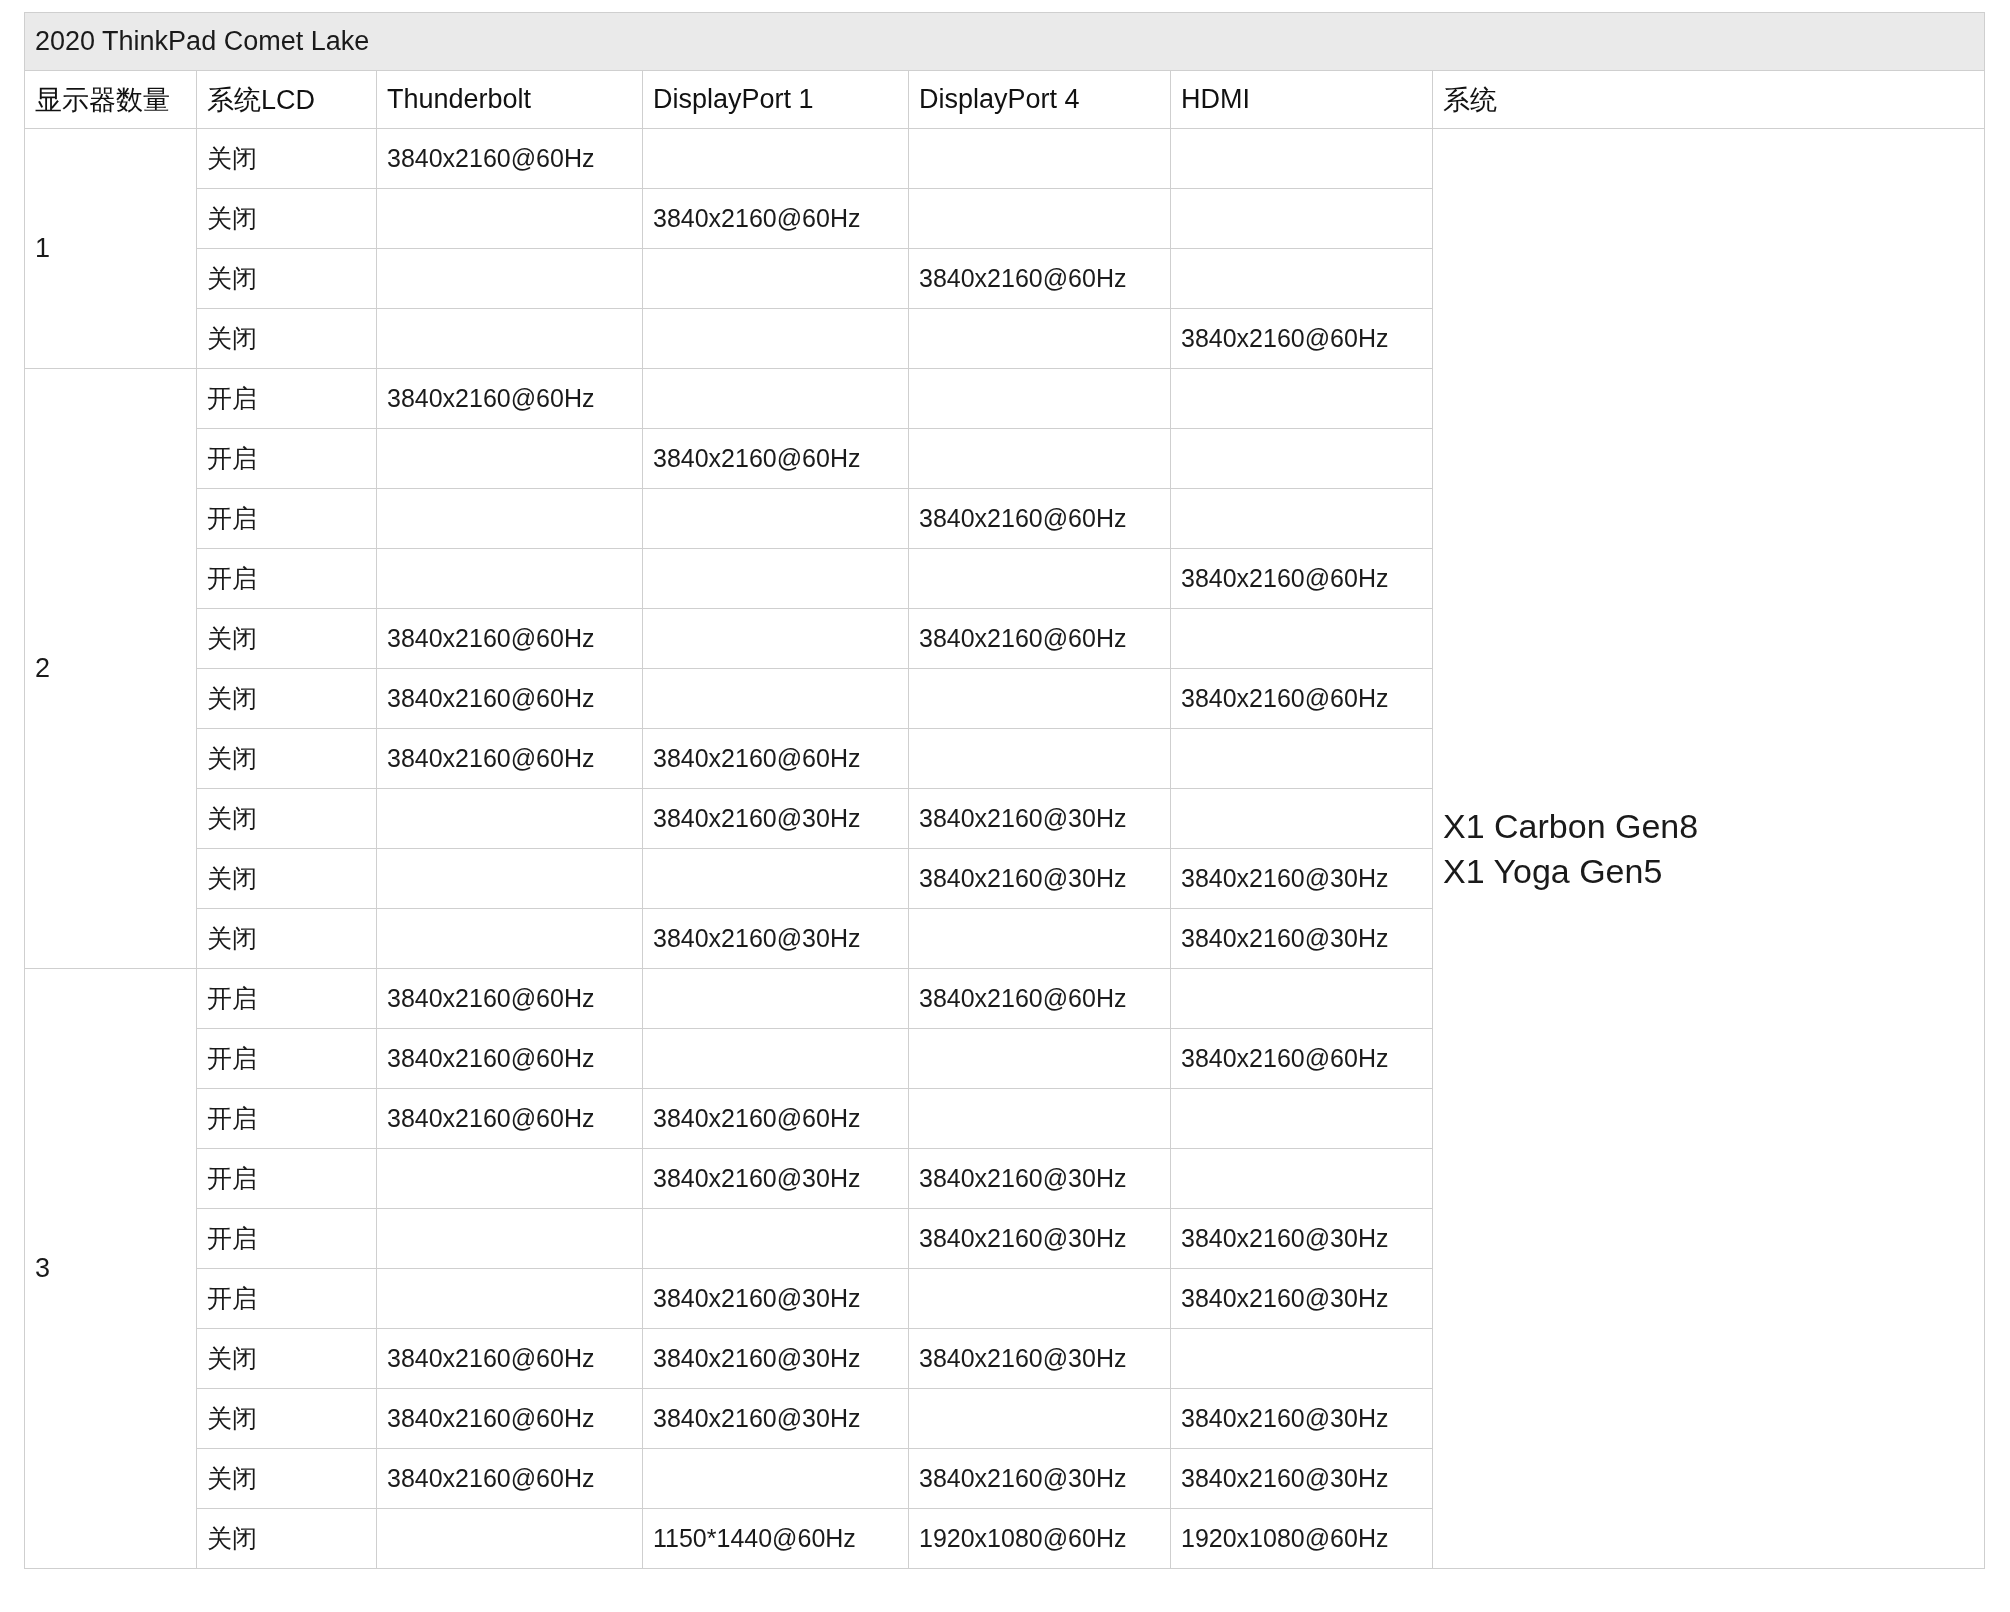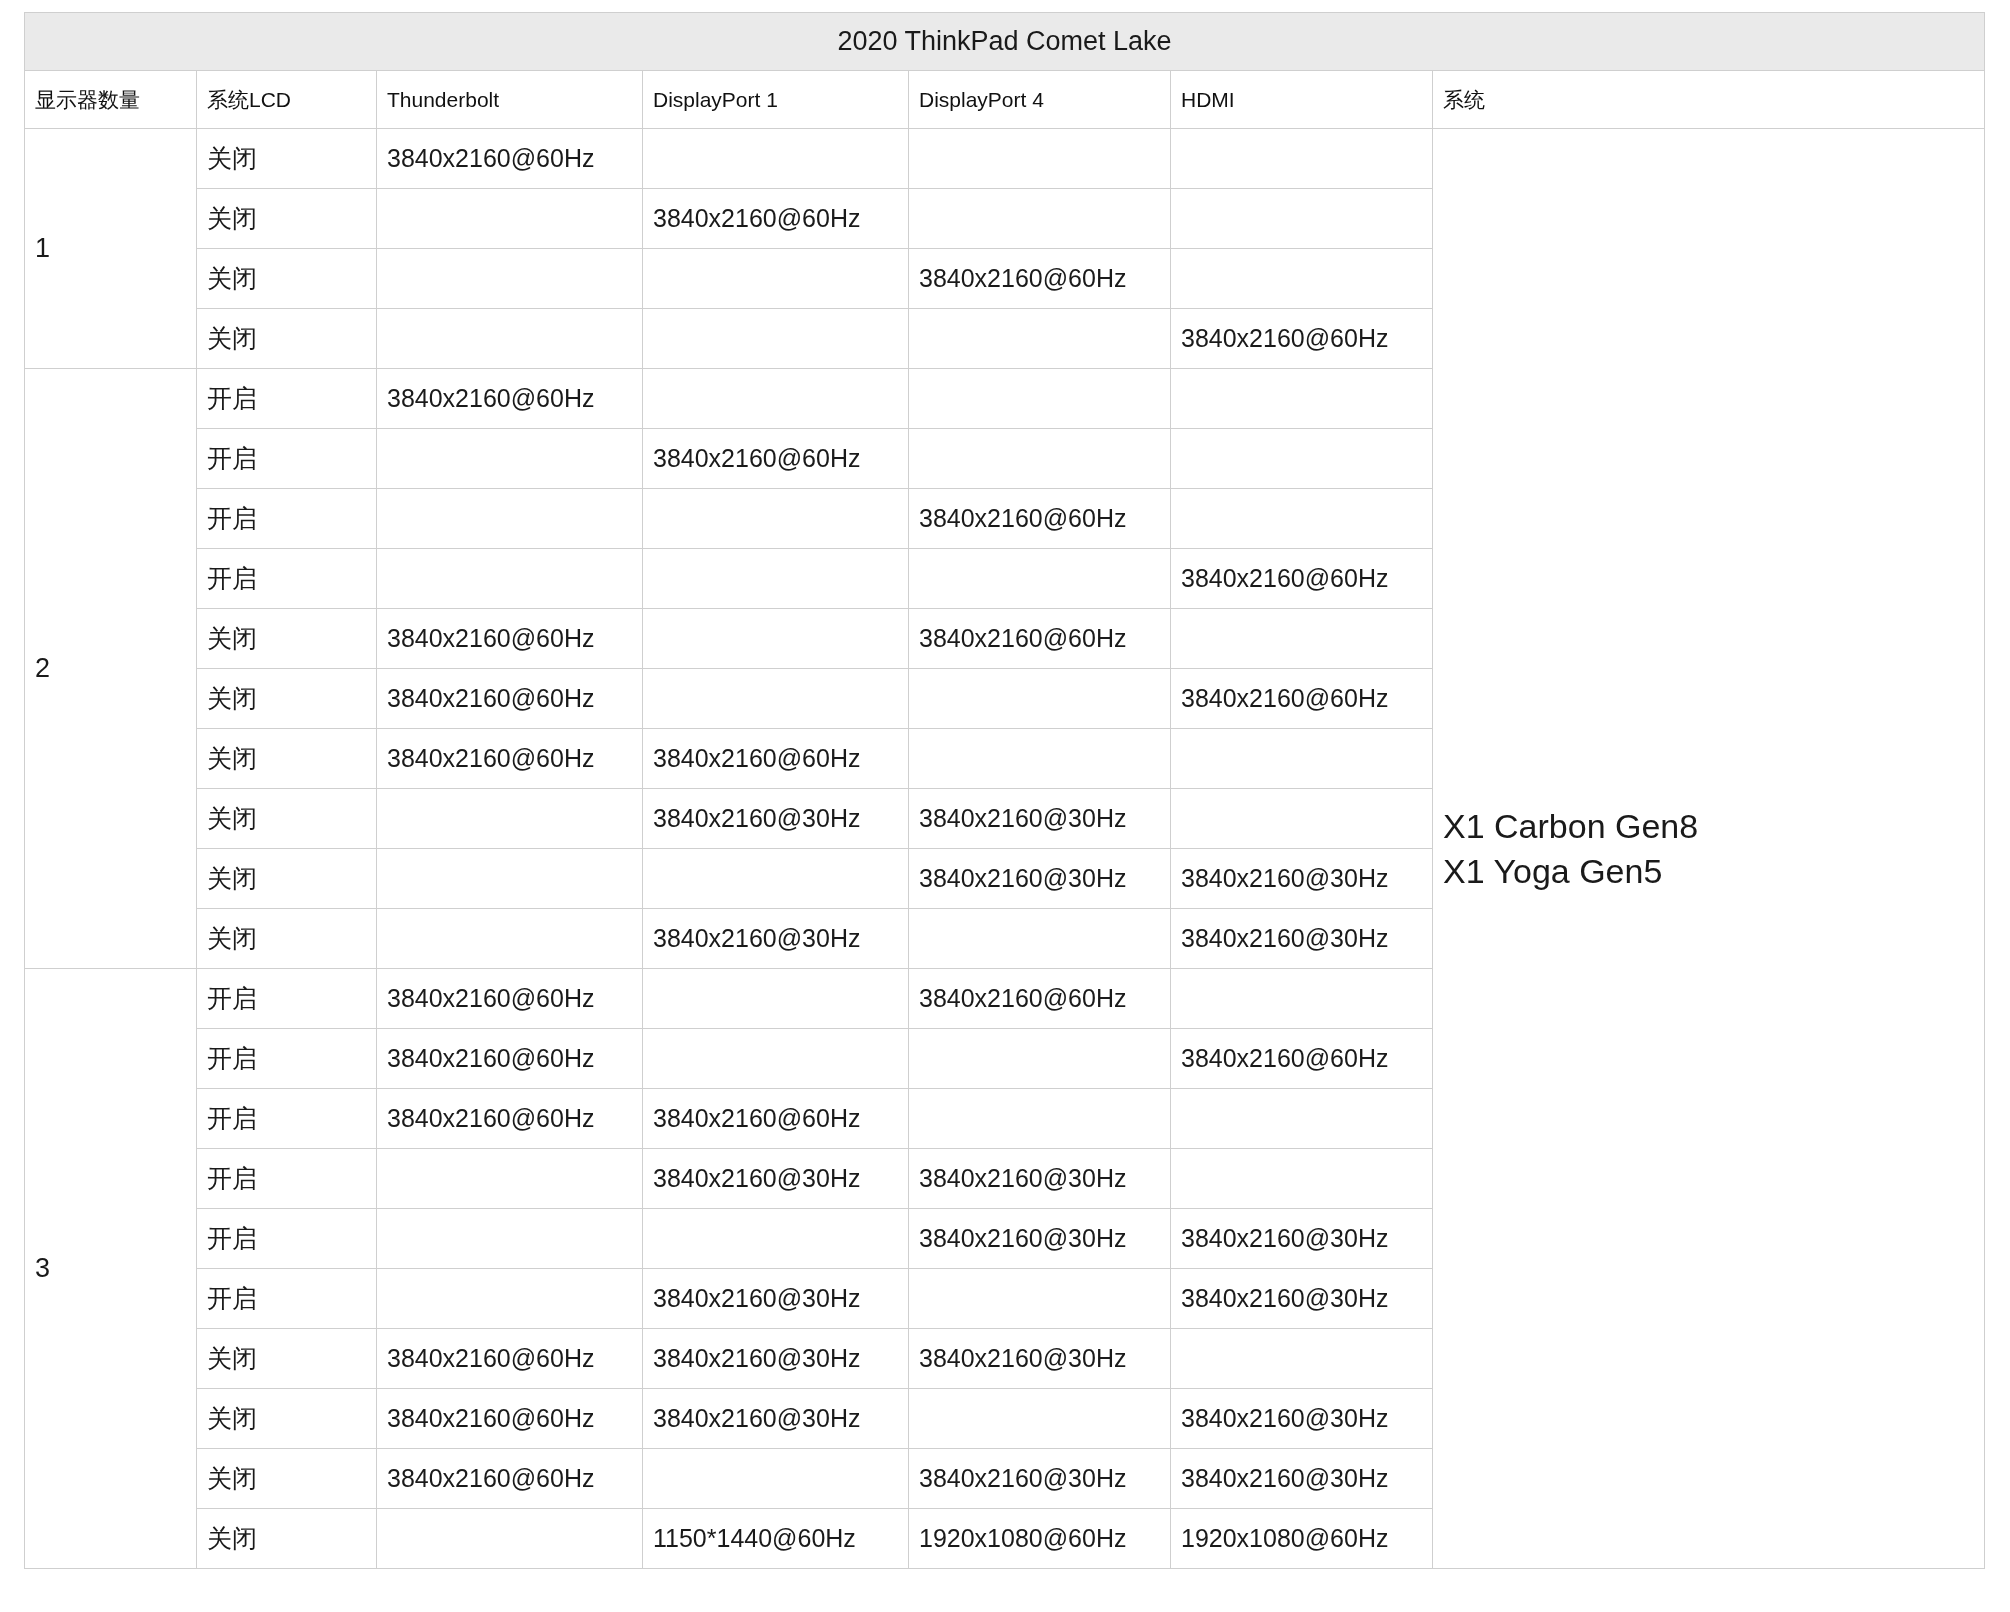--- a/index.html
+++ b/index.html
@@ -28,29 +28,28 @@
     padding: 0 10px;
     vertical-align: middle;
     font-weight: normal;
     text-align: left;
     height: 60px;
     box-sizing: border-box;
     white-space: nowrap;
   }
   tr.title-row td {
     background: #eaeaea;
-    text-align: center;
     font-size: 27px;
     height: 58px;
     color: #1a1a1a;
     margin-left: 24px;
   }
   tr.head-row th {
     background: #ffffff;
-    font-size: 21px;
+    font-size: 27px;
     height: 58px;
     color: #111111;
   }
   td.count-cell {
     font-size: 27px;
     vertical-align: middle;
     text-align: left;
     padding-left: 12px;
   }
   td.system-cell {

